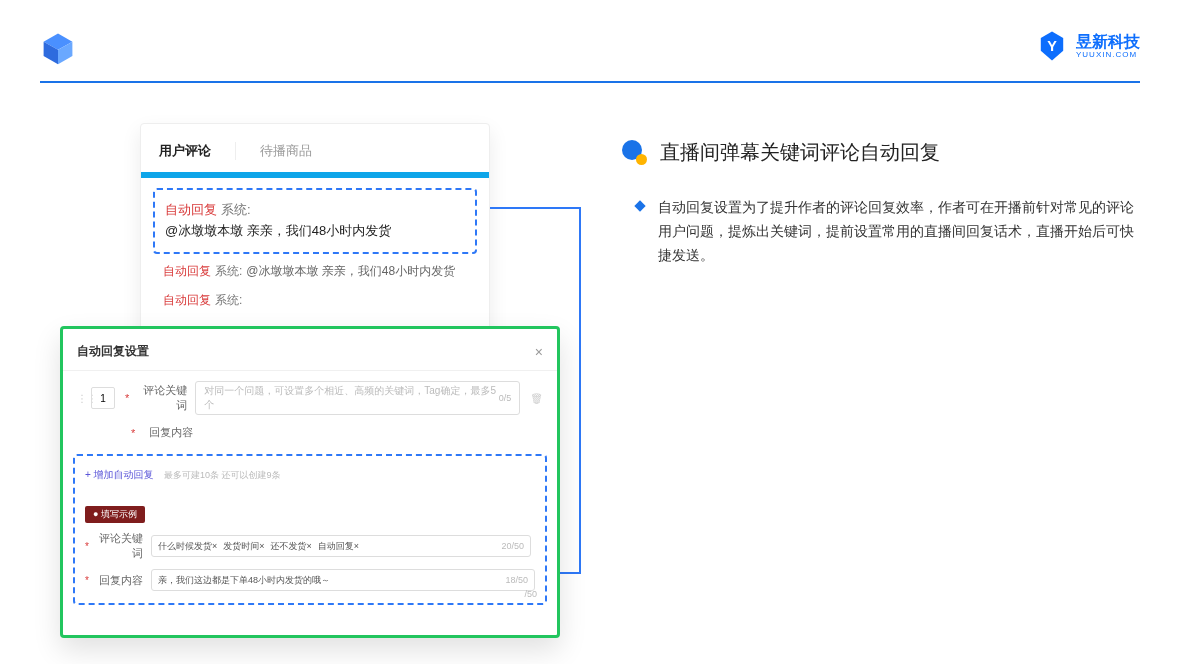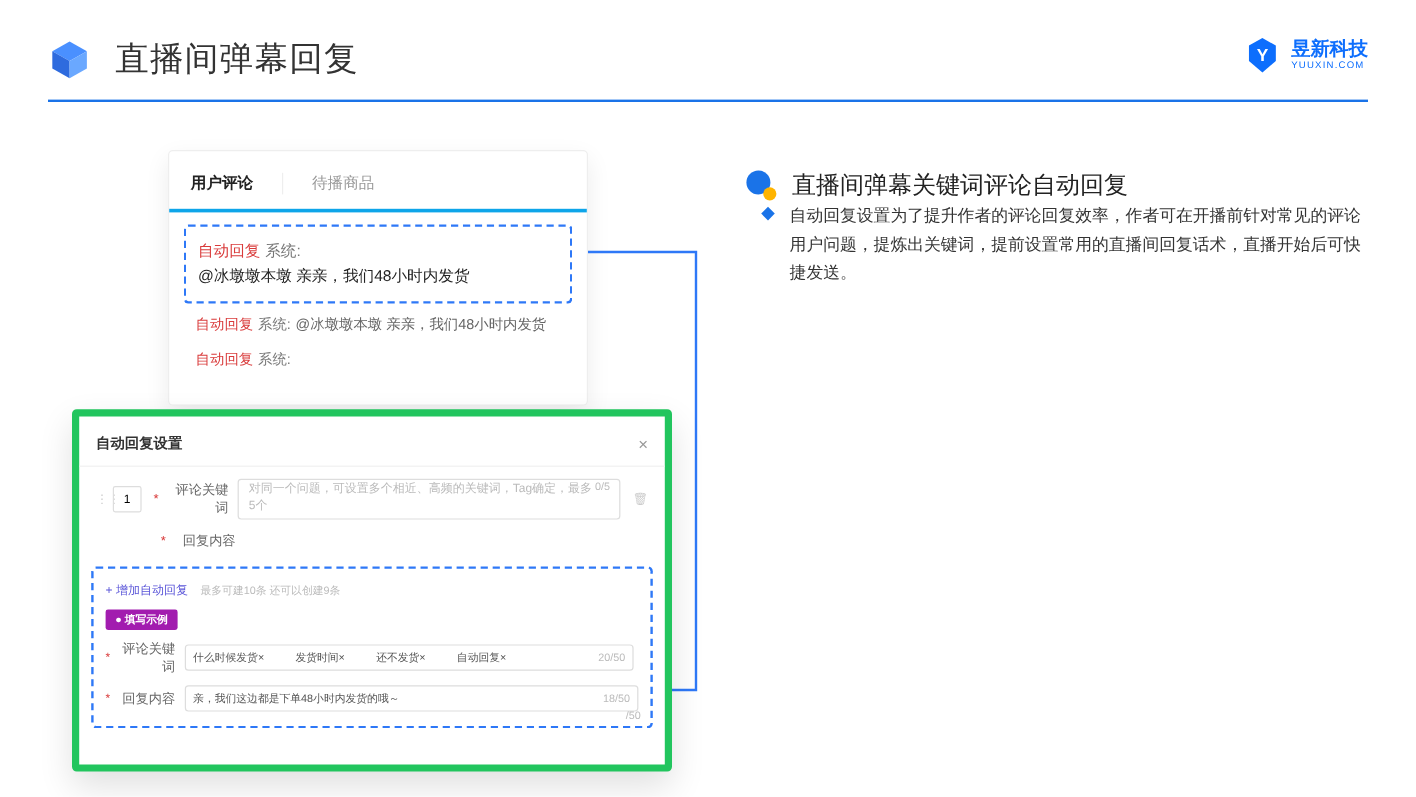--- a/index.html
+++ b/index.html
@@ -12,85 +12,84 @@
 .brand-icon { width: 32px; height: 32px; margin-right: 8px; }
 .brand-text { color: #0d6efd; font-size: 16px; font-weight: bold; line-height: 1.1; }
 .brand-sub { color: #0d6efd; font-size: 8px; letter-spacing: 1px; }
 .divider { height: 2px; background: #1a73e8; margin: 0 40px; }
 .content { display: flex; padding: 40px 40px 0 60px; }
 .left-col { width: 500px; position: relative; }
 .right-col { flex: 1; padding-left: 60px; padding-top: 15px; }
 
 
 .comments-panel { width: 350px; margin-left: 80px; background: #fff; border: 1px solid #eee; box-shadow: 0 8px 20px rgba(0,0,0,0.08); padding: 18px 0 18px 0; border-radius: 4px; }
-.tabs { display: flex; padding: 0 18px 12px 18px; border-bottom: 3px solid #0ea5e9; font-size: 13px; }
+.tabs { display: flex; padding: 0 18px 12px 18px; border-bottom: 6px solid #0ea5e9; font-size: 13px; }
 .tab { margin-right: 24px; color: #999; }
 .tab.active { color: #222; font-weight: 600; }
 .tab-sep { width: 1px; background: #eee; margin-right: 24px; }
 .highlight-box { border: 2px dashed #2e78f7; border-radius: 4px; margin: 10px 12px 8px 12px; padding: 10px; }
 .reply-line { font-size: 13px; color: #333; display: flex; flex-wrap: wrap; line-height: 1.6; }
 .reply-tag { color: #d93b3b; font-weight: 500; margin-right: 4px; }
 .reply-sys { color: #777; margin-right: 4px; }
 .reply-text { color: #222; font-weight: 500; }
 .reply-sub { padding: 0 22px; margin-bottom: 10px; }
 .reply-sub .reply-line { font-size: 12px; color: #555; }
 .reply-sub .reply-text { color: #666; font-weight: 400; }
 
 
-.settings-panel { position: absolute; top: 216px; left: 0; width: 500px; background: #fff; border: 6px solid #22c55e; box-shadow: 0 12px 28px rgba(0,0,0,0.12); border-radius: 4px; padding: 14px 0 20px 0; }
+.settings-panel { position: absolute; top: 203px; left: 0; width: 500px; background: #fff; border: 3px solid #22c55e; box-shadow: 0 12px 28px rgba(0,0,0,0.12); border-radius: 4px; padding: 14px 0 20px 0; }
 .settings-hdr { display: flex; justify-content: space-between; align-items: center; padding: 0 14px 10px 14px; border-bottom: 1px solid #f0f0f0; }
 .settings-title { font-size: 12px; color: #333; font-weight: 600; }
 .close-x { color: #999; font-size: 14px; cursor: pointer; }
 .form-row { display: flex; align-items: center; padding: 10px 14px 0 14px; font-size: 11px; }
 .drag-h { width: 14px; color: #ccc; font-size: 10px; }
 .num-box { width: 24px; height: 22px; border: 1px solid #ddd; border-radius: 2px; display: flex; align-items: center; justify-content: center; font-size: 10px; margin-right: 10px; }
 .star { color: #d93b3b; margin-right: 4px; }
 .label { color: #666; font-size: 11px; width: 54px; text-align: right; margin-right: 8px; }
-.input-box { flex: 1; height: 34px; border: 1px solid #ddd; border-radius: 3px; padding: 0 8px; display: flex; justify-content: space-between; font-size: 10px; }
+.input-box { flex: 1; height: 34px; border: 1px solid #ddd; border-radius: 3px; padding: 12px 8px; display: flex; align-items: center; justify-content: space-between; font-size: 10px; }
 .input-ph { color: #bbb; }
 .input-cnt { color: #bbb; font-size: 9px; }
 .del-icon { color: #ccc; margin-left: 10px; font-size: 10px; }
 .form-row.indent { padding-left: 68px; }
 .dashed-box2 { border: 2px dashed #2e78f7; border-radius: 4px; margin: 14px 10px 10px 10px; padding: 8px 10px 12px 10px; position: relative; }
 .add-link { color: #5a55d8; font-size: 10px; }
 .add-hint { color: #bbb; font-size: 9px; margin-left: 6px; }
-.ex-badge { display: inline-block; background: #a21caf; color: #fff; font-size: 9px; padding: 2px 8px; border-radius: 2px; margin-top: 8px; font-weight: bold; }
+.ex-badge { display: inline-block; background: #7f1d1d; color: #fff; font-size: 9px; padding: 2px 8px; border-radius: 2px; margin-top: 24px; }
 .ex-row { display: flex; align-items: center; margin-top: 8px; font-size: 10px; }
 .ex-row .label { width: 50px; }
-.tag-box { border: 1px solid #ddd; border-radius: 3px; padding: 3px 6px; display: flex; flex-wrap: wrap; align-items: center; flex: 1; min-height: 22px; margin-right: 4px; gap: 20px; }
+.tag-box { border: 1px solid #ddd; border-radius: 3px; padding: 3px 6px; display: flex; flex-wrap: wrap; align-items: center; flex: 1; min-height: 22px; margin-right: 4px; }
 .tag { color: #555; font-size: 9px; margin-right: 6px; white-space: nowrap; }
 .tag-cnt { color: #bbb; font-size: 9px; margin-left: auto; }
 .ex-input { border: 1px solid #ddd; border-radius: 3px; padding: 3px 6px; font-size: 9px; color: #555; flex: 1; display: flex; justify-content: space-between; align-items: center; min-height: 22px; }
 .tail-cnt { position: absolute; right: 20px; bottom: 36px; color: #bbb; font-size: 9px; margin-top: 40px; }
 
 
 .connector { position: absolute; pointer-events: none; }
 
-.right-title-row { display: flex; align-items: center; }
+.right-title-row { display: flex; align-items: center; margin-bottom: 30px; }
 .bubble-icon { position: relative; width: 28px; height: 28px; margin-right: 12px; }
 .bubble1 { position: absolute; width: 20px; height: 20px; background: #1a73e8; border-radius: 50%; top: 2px; left: 2px; }
 .bubble2 { position: absolute; width: 11px; height: 11px; background: #ffb400; border-radius: 50%; bottom: 1px; right: 1px; }
 .right-title { font-size: 20px; color: #222; font-weight: 500; }
 .bullet-list { padding-left: 16px; }
 .bullet { display: flex; margin-bottom: 28px; }
 .diamond { width: 8px; height: 8px; background: #1a73e8; transform: rotate(45deg); margin-top: 6px; margin-right: 14px; flex-shrink: 0; }
 .bullet-text { font-size: 14px; color: #333; line-height: 1.7; }
 </style>
 </head>
 <body>
 
 <div class="header">
   <div class="header-icon">
     <svg viewBox="0 0 40 40">
         <polygon points="20,4 36,13 20,22 4,13" fill="#4a90ff"></polygon>
         <polygon points="4,13 20,22 20,38 4,29" fill="#2e6bde"></polygon>
         <polygon points="36,13 20,22 20,38 36,29" fill="#6aa8ff"></polygon>
       </svg>
   </div>
-  <div class="header-title">直播间弹幕回复</div>
 </div>
 <div class="brand">
   <div class="brand-icon">
     <svg viewBox="0 0 40 40">
         <path d="M20 2 L34 10 L34 26 L20 38 L6 26 L6 10 Z" fill="#0d6efd"></path>
         <text x="20" y="26" text-anchor="middle" font-size="18" fill="#fff" font-weight="bold">Y</text>
       </svg>
   </div>
   <div>
     <div class="brand-text">昱新科技</div>

